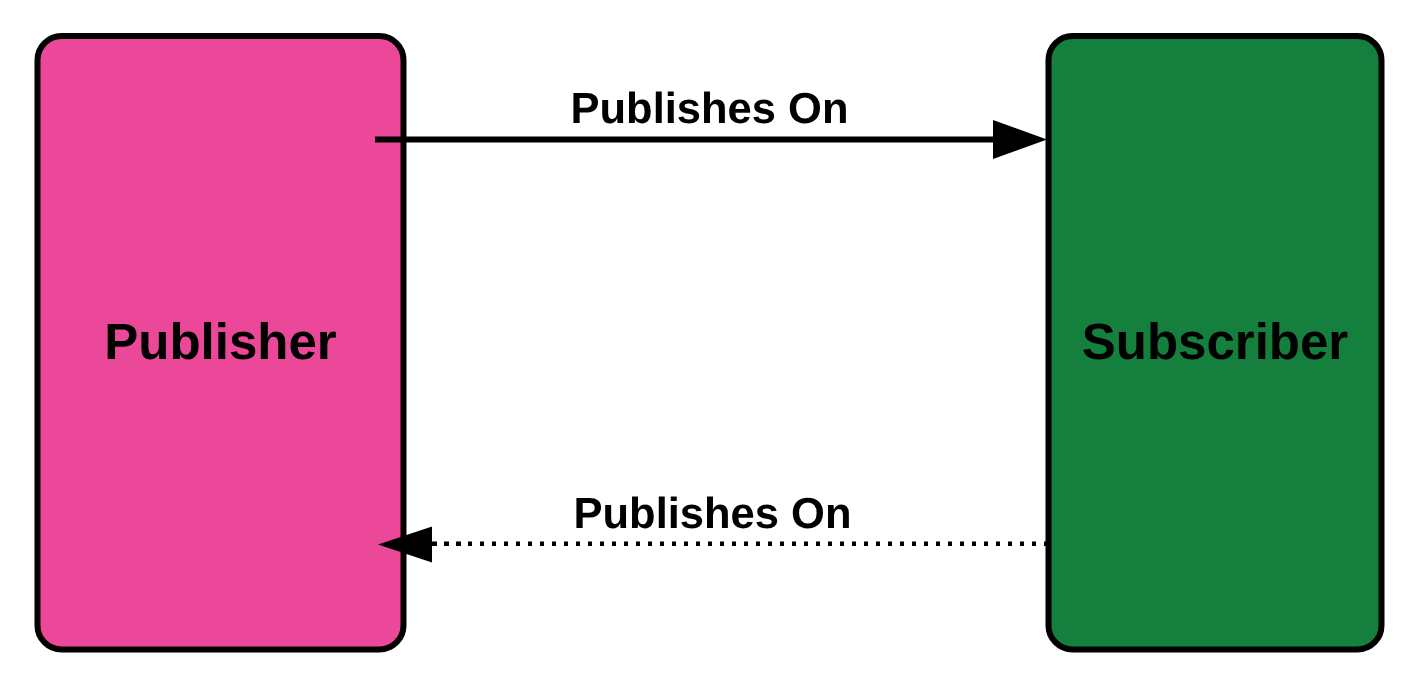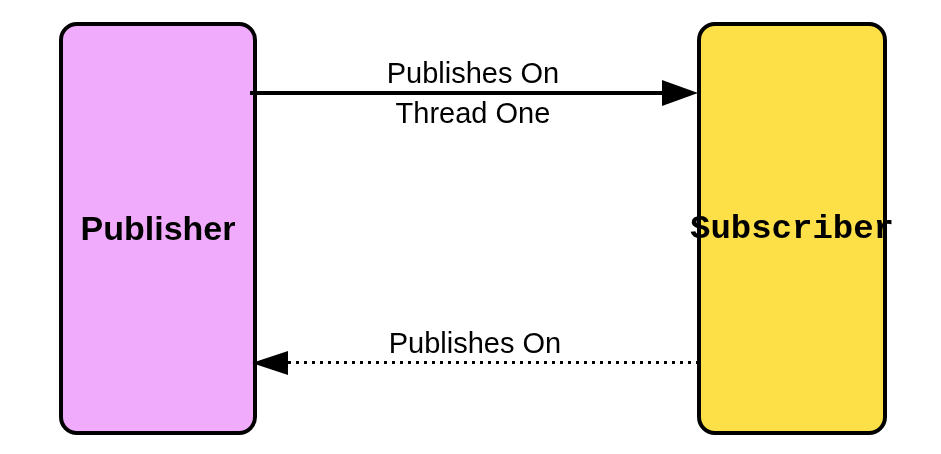--- a/index.html
+++ b/index.html
@@ -23,32 +23,30 @@
     display: flex;
     align-items: center;
     justify-content: center;
     font-size: 34px;
     font-weight: 700;
     color: #000000;
   }
   .node.publisher {
     left: 23px;
     top: 22px;
-    width: 198px;
+    width: 248px;
     height: 413px;
-    background: #f0abfc;
-    margin-left: 36px;
+    background: #ec4899;
   }
   .node.subscriber {
     left: 697px;
     top: 22px;
-    width: 190px;
+    width: 226px;
     height: 413px;
-    background: #fde047;
-    font-family: Liberation Mono, monospace;
+    background: #15803d;
   }
   .edge-line-solid {
     position: absolute;
     left: 250px;
     top: 91px;
     width: 414px;
     height: 4px;
     background: #000000;
   }
   .arrowhead-right {
@@ -77,21 +75,21 @@
     height: 0;
     border-top: 12px solid transparent;
     border-bottom: 12px solid transparent;
     border-right: 36px solid #000000;
   }
   .edge-label {
     position: absolute;
     width: 300px;
     text-align: center;
     font-size: 29px;
-    font-weight: 400;
+    font-weight: 700;
     line-height: 32px;
     color: #000000;
     white-space: nowrap;
   }
   .lbl-pub-1 { left: 323px; top: 57px; }
   .lbl-pub-2 { left: 323px; top: 97px; }
   .lbl-sub-1 { left: 325px; top: 327px; }
   .lbl-sub-2 { left: 325px; top: 367px; }
 </style>
 </head>
@@ -103,19 +101,18 @@
     <span>Publisher</span>
   </div>
 
   <div class="node subscriber">
     <span>Subscriber</span>
   </div>
 
   <div class="edge-line-solid"></div>
   <div class="arrowhead-right"></div>
   <div class="edge-label lbl-pub-1">Publishes On</div>
-  <div class="edge-label lbl-pub-2">Thread One</div>
 
   <div class="edge-line-dotted"></div>
   <div class="arrowhead-left"></div>
   <div class="edge-label lbl-sub-1">Publishes On</div>
 
 </div>
 
 </body></html>

